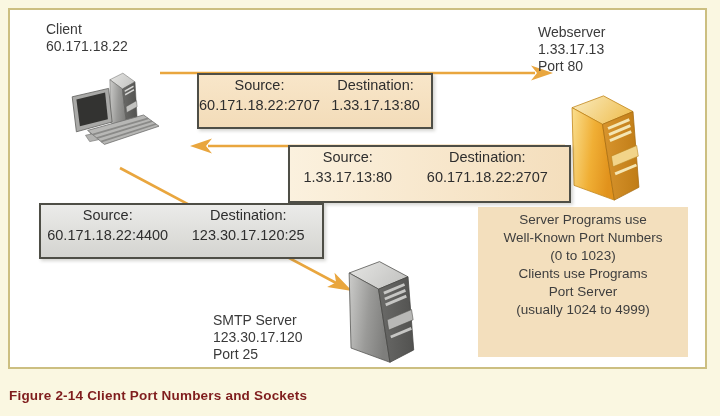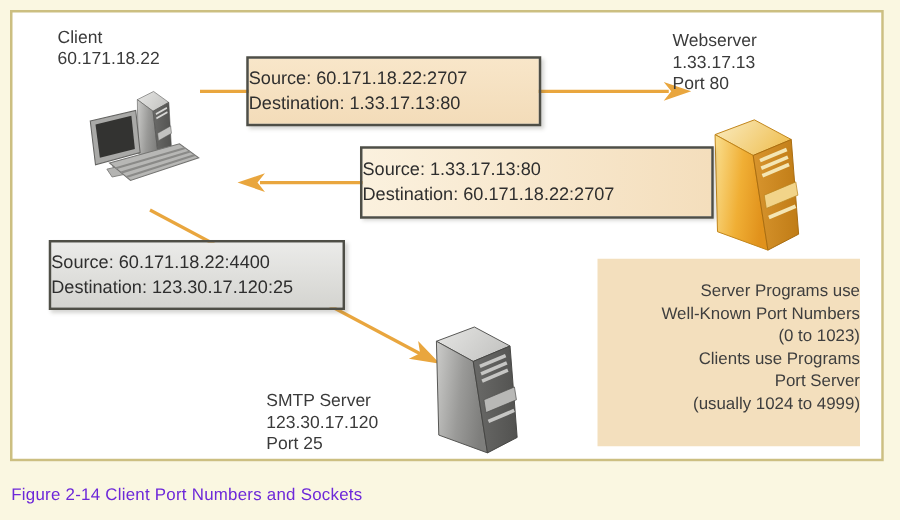--- a/index.html
+++ b/index.html
@@ -17,38 +17,38 @@
   }
   .arrows{left:8px;top:8px;z-index:1;pointer-events:none;}
   .arrow-line{stroke:var(--arrow,#E9A63E);stroke-width:2.6;}
   .arrow-head{fill:var(--arrow,#E9A63E);}
   .node-label{
     text-align:left;color:#3A3A3A;font-size:14px;line-height:17px;
     z-index:2;font-weight:400;
   }
   .pkt{
     box-sizing:border-box;border:2px solid var(--box-border,#4E4E46);
-    display:flex;flex-direction:column;justify-content:center;
-    text-align:left;font-size:14.5px;line-height:20px;color:#2E2E2E;
-    z-index:2;box-shadow:2px 2px 3px rgba(90,90,80,0.25);
+    display:flex;flex-direction:row;justify-content:center;
+    text-align:center;font-size:14.5px;line-height:20px;color:#2E2E2E;
+    z-index:2;box-shadow:2px 2px 3px rgba(90,90,80,0.25);margin-top:28px;
   }
   .pkt1{left:197px;top:45px;width:236px;height:56px;
         background:linear-gradient(to bottom,#F8E6C9,var(--packet-box1-bg,#F3DCB9));}
   .pkt2{left:288px;top:117px;width:283px;height:58px;
         background:linear-gradient(to right,#FBF1DE,var(--packet-box2-bg,#F4DEBC));}
-  .pkt3{left:39px;top:192px;width:237px;height:56px;
+  .pkt3{left:39px;top:175px;width:285px;height:56px;
         background:linear-gradient(to bottom,#EBEBE9,var(--packet-box3-bg,#D4D4D0));}
   .note{
     left:478px;top:207px;width:210px;height:150px;
     background:var(--note-bg,#F3DFBD);z-index:1;
-    text-align:right;font-size:13.5px;line-height:18px;color:#3E3E3E;
-    padding-top:17px;box-sizing:border-box;
+    text-align:center;font-size:13.5px;line-height:18px;color:#3E3E3E;
+    padding-top:4px;box-sizing:border-box;
   }
   .caption{
-    left:9px;top:388px;font-size:13.5px;font-weight:normal;color:#6d28d9;
+    left:9px;top:388px;font-size:13.5px;font-weight:bold;color:#7f1d1d;
     letter-spacing:0.2px;z-index:2;
   }
   .icon{z-index:2;}
 </style>
 </head>
 <body>
 
 <div class="page">
 
   <div class="panel"></div>

